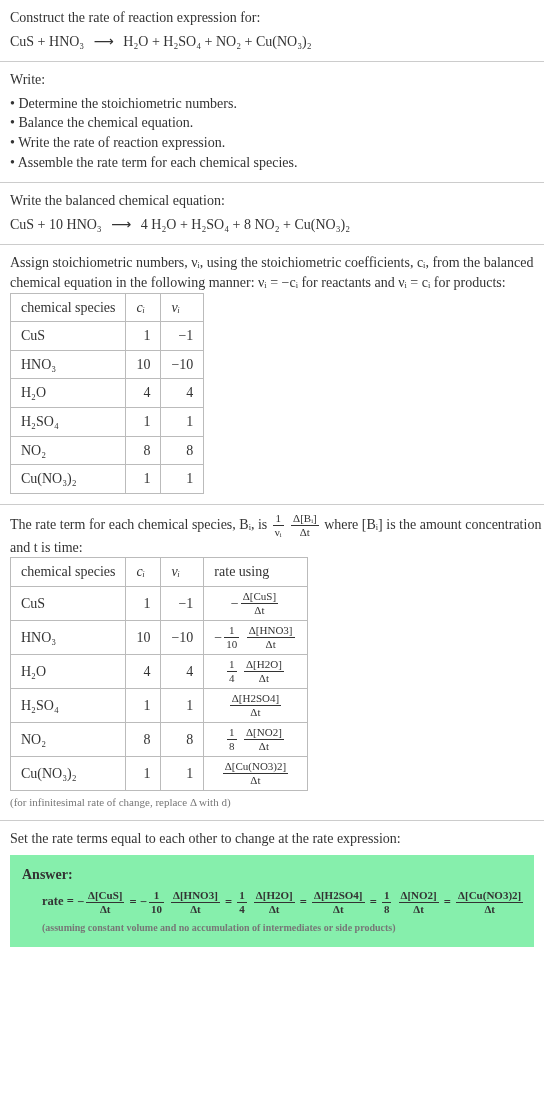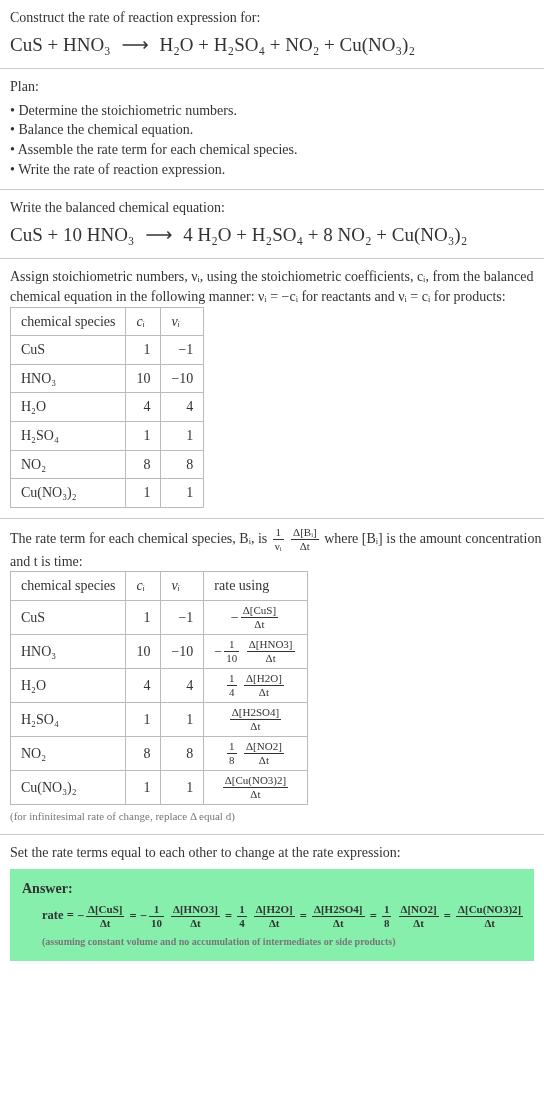--- a/index.html
+++ b/index.html
@@ -14,21 +14,21 @@
   }
   .section {
     padding: 8px 2px 10px 10px;
   }
   hr {
     border: none;
     border-top: 1px solid #ccc;
     margin: 0;
   }
   .eqn {
-    font-size: 19px;
+    font-size: 14px;
     margin-top: 4px;
   }
   .arrow { padding: 0 6px; }
   .plan-list {
     margin: 4px 0 0 0;
     padding: 0;
     list-style: none;
   }
   .plan-list li::before {
     content: "• ";
@@ -106,26 +106,26 @@
   <div>Construct the rate of reaction expression for:</div>
   <div class="eqn">
     <span>CuS + HNO₃</span>
     <span class="arrow">⟶</span>
     <span>H₂O + H₂SO₄ + NO₂ + Cu(NO₃)₂</span>
   </div>
 </div>
 <hr>
 
 <div class="section">
-  <div>Plan:</div>
+  <div>Write:</div>
   <ul class="plan-list">
     <li>Determine the stoichiometric numbers.</li>
     <li>Balance the chemical equation.</li>
+    <li>Write the rate of reaction expression.</li>
     <li>Assemble the rate term for each chemical species.</li>
-    <li>Write the rate of reaction expression.</li>
   </ul>
 </div>
 <hr>
 
 <div class="section">
   <div>Write the balanced chemical equation:</div>
   <div class="eqn">
     <span>CuS + 10 HNO₃</span>
     <span class="arrow">⟶</span>
     <span>4 H₂O + H₂SO₄ + 8 NO₂ + Cu(NO₃)₂</span>
@@ -233,21 +233,21 @@
           <td class="center"><span class="rateterm"><span class="frac inline-mid"><span class="top">1</span><span class="bot">8</span></span> <span class="frac inline-mid"><span class="top">Δ[NO2]</span><span class="bot">Δt</span></span></span></td>
         </tr>
         <tr>
           <td>Cu(NO₃)₂</td>
           <td class="num">1</td>
           <td class="num">1</td>
           <td class="center"><span class="rateterm"><span class="frac inline-mid"><span class="top">Δ[Cu(NO3)2]</span><span class="bot">Δt</span></span></span></td>
         </tr>
       </tbody>
   </table>
-  <div class="footnote">(for infinitesimal rate of change, replace Δ equal d)</div>
+  <div class="footnote">(for infinitesimal rate of change, replace Δ with d)</div>
 </div>
 <hr>
 
 <div class="section" style="padding-bottom:0;">
   <div>Set the rate terms equal to each other to change at the rate expression:</div>
 </div>
 <div class="answer-box">
   <div class="ans-label">Answer:</div>
   <div class="rate-line">
     <span>rate = </span>

